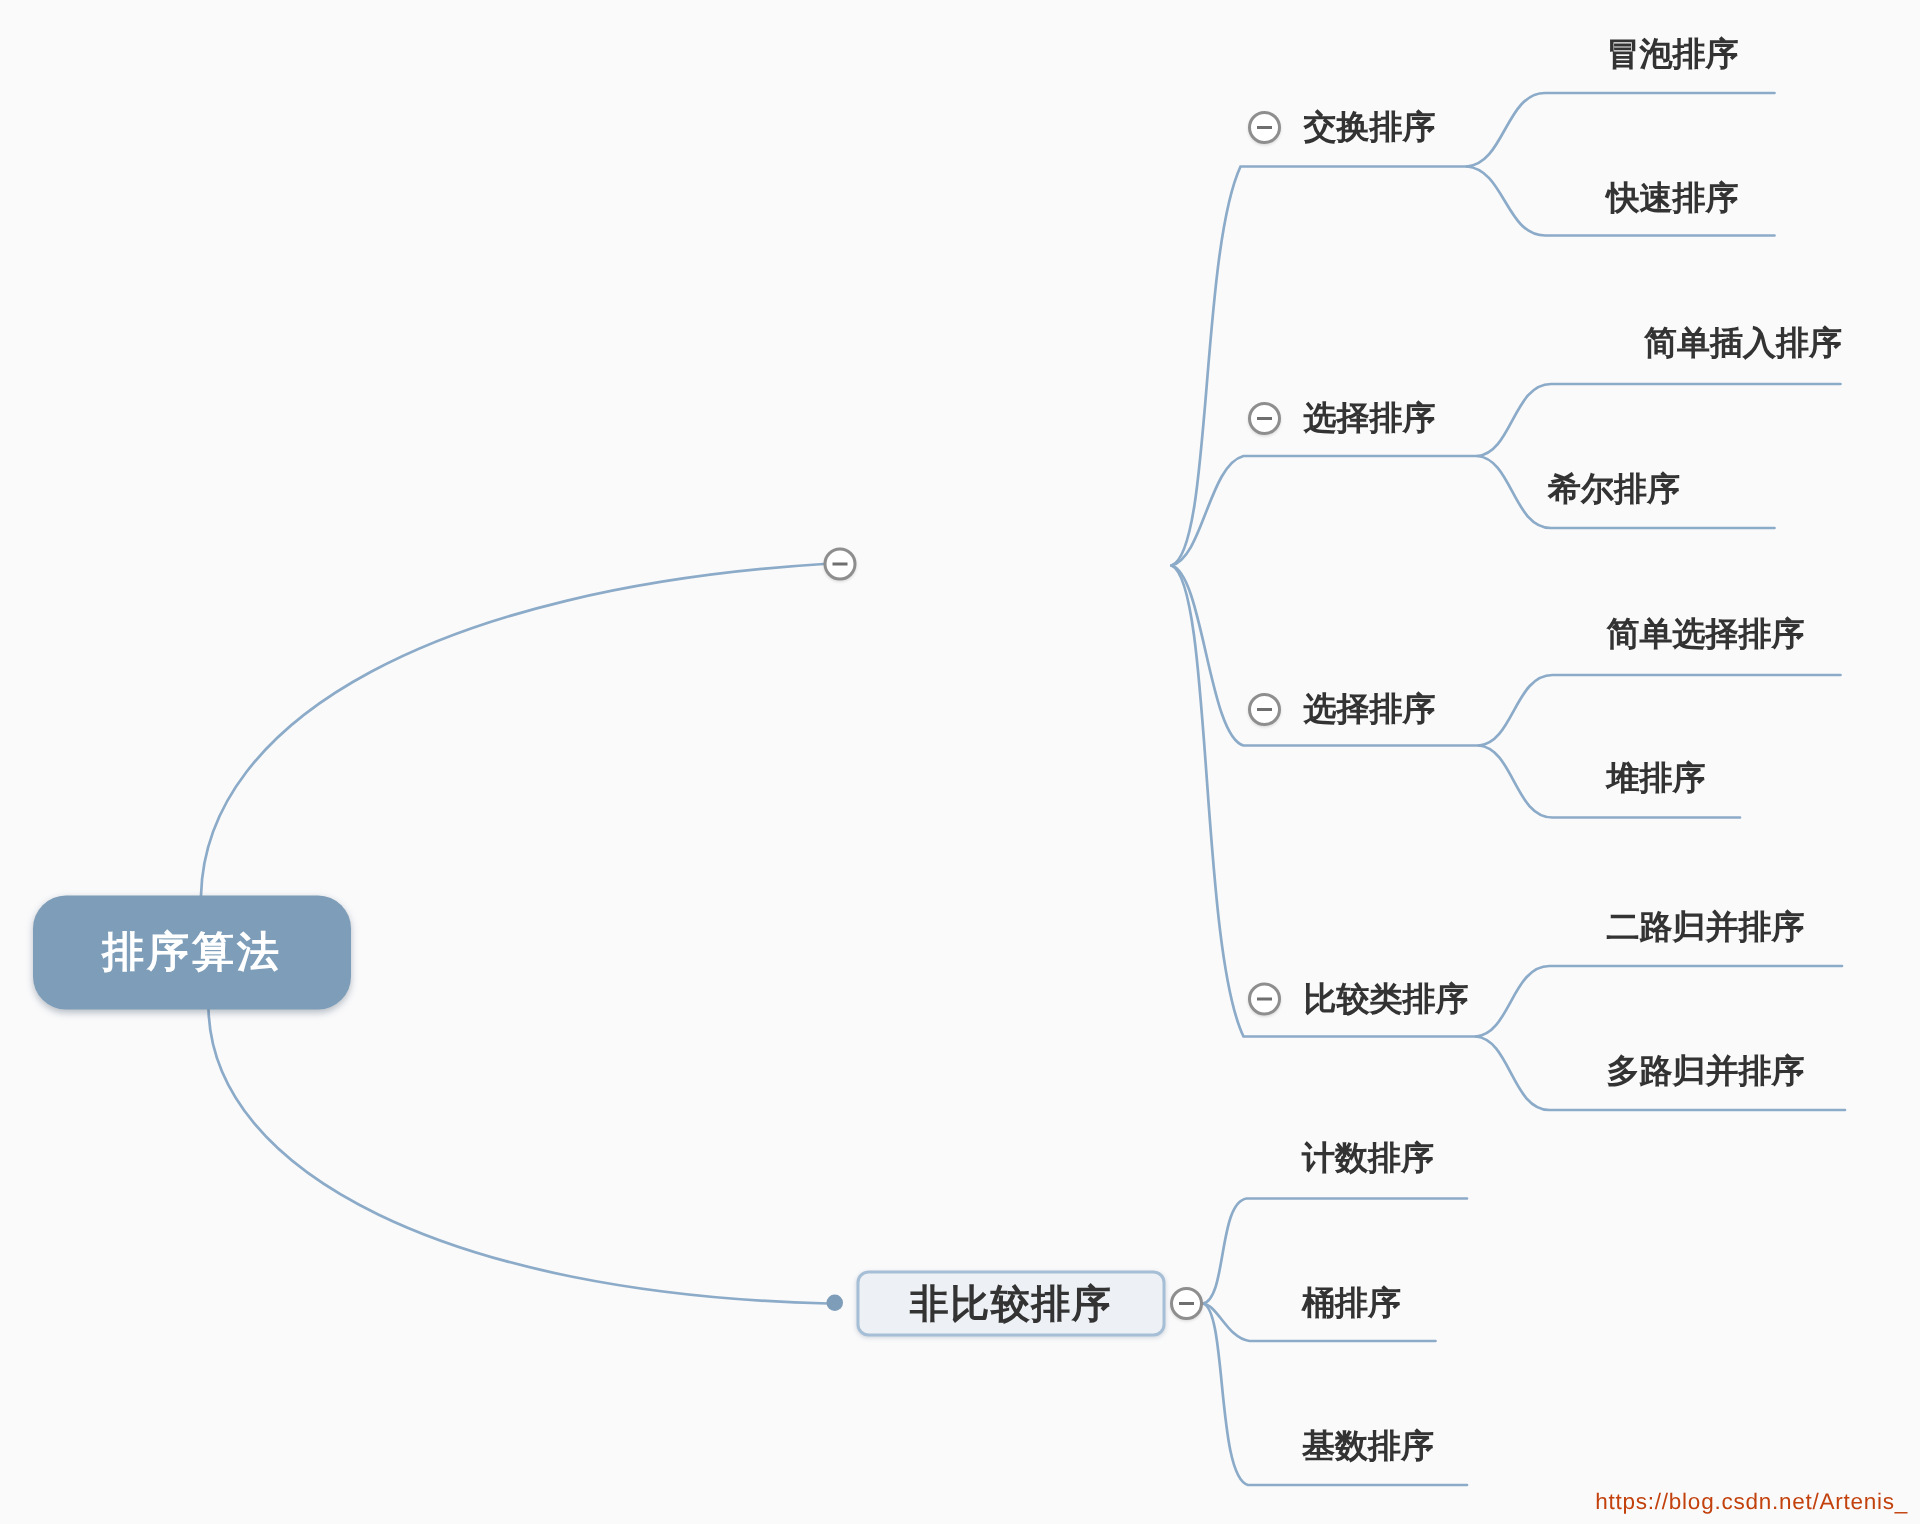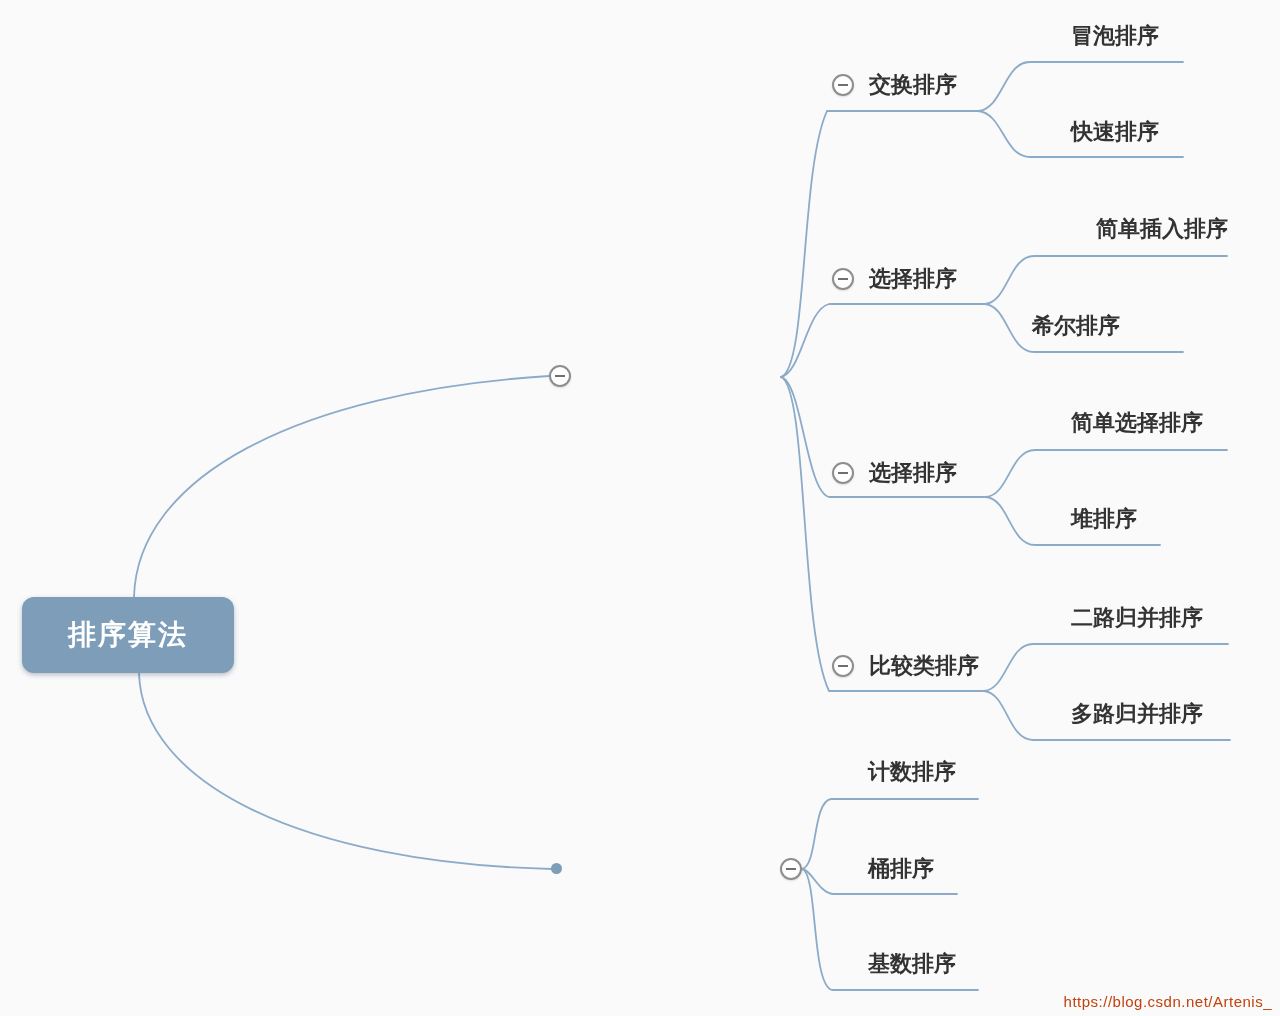--- a/index.html
+++ b/index.html
@@ -6,21 +6,21 @@
   body { font-family:"Liberation Sans","DejaVu Sans",sans-serif; background:#fff; }
   #canvas {
     position:relative; width:1280px; height:1016px;
     background:#fafafb; overflow:hidden;
   }
   #wires { position:absolute; left:0; top:0; width:1280px; height:1016px; }
 
   .root-node {
     position:absolute; display:flex; align-items:center; justify-content:center;
     background:#7d9db8; color:#fff; font-size:28px; font-weight:700;
-    border-radius:12px; letter-spacing:2px;
+    border-radius:22px; letter-spacing:2px;
     box-shadow:0 2px 5px rgba(60,80,100,.35);
   }
   .box-node {
     position:absolute; display:flex; align-items:center; justify-content:center;
     background:#edf1f5; border:2px solid #a6bfd6; border-radius:8px;
     color:#333; font-size:26px; font-weight:700; letter-spacing:1px;
     box-shadow:0 1px 3px rgba(100,120,140,.25); box-sizing:border-box;
   }
   .topic {
     position:absolute; color:#333; font-size:22px; font-weight:700;
@@ -105,20 +105,21 @@
   <div class="topic" style="left:1071px; top:36px;">冒泡排序</div>
   <div class="topic" style="left:1071px; top:132px;">快速排序</div>
   <div class="topic" style="left:1071px; top:229px;margin-left:25px;">简单插入排序</div>
   <div class="topic" style="left:1032px; top:326px;">希尔排序</div>
   <div class="topic" style="left:1071px; top:423px;">简单选择排序</div>
   <div class="topic" style="left:1071px; top:519px;">堆排序</div>
   <div class="topic" style="left:1071px; top:618px;">二路归并排序</div>
   <div class="topic" style="left:1071px; top:714px;">多路归并排序</div>
 
   <div class="anchor-dot" style="left:551px; top:863px;"></div>
+  <div class="box-node" style="left:571px; top:847px; width:206px; height:44px;">非比较排序</div>
   <div class="collapse-btn" style="left:780px; top:858px;">
     <span class="minus"></span>
   </div>
 
   <div class="topic" style="left:868px; top:772px;">计数排序</div>
   <div class="topic" style="left:868px; top:869px;">桶排序</div>
   <div class="topic" style="left:868px; top:964px;">基数排序</div>
 
   <div class="watermark">https://blog.csdn.net/Artenis_</div>
 </div>

